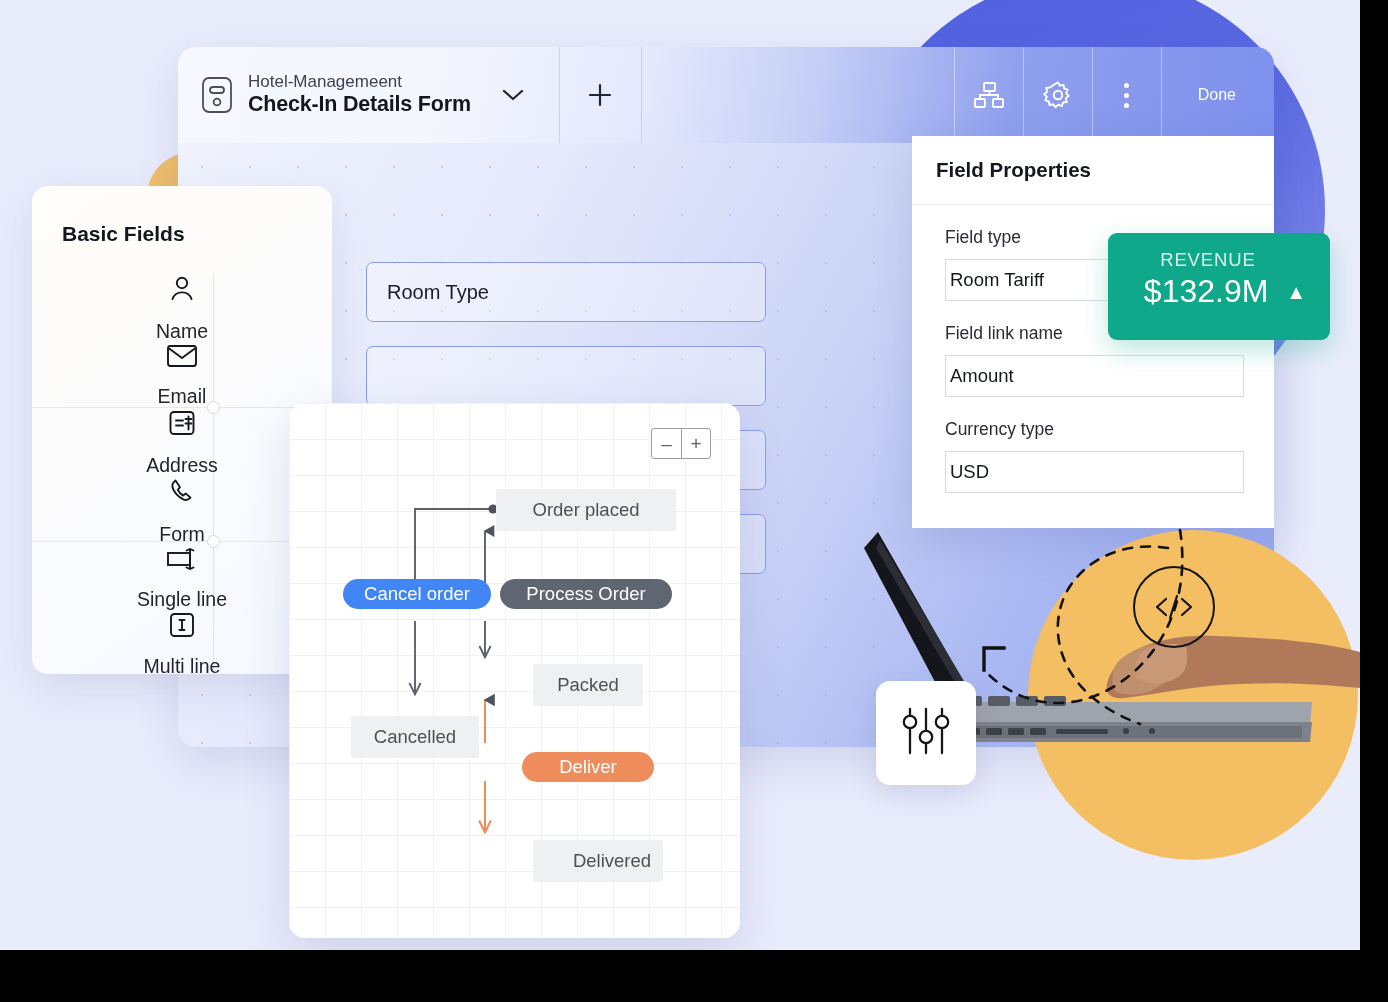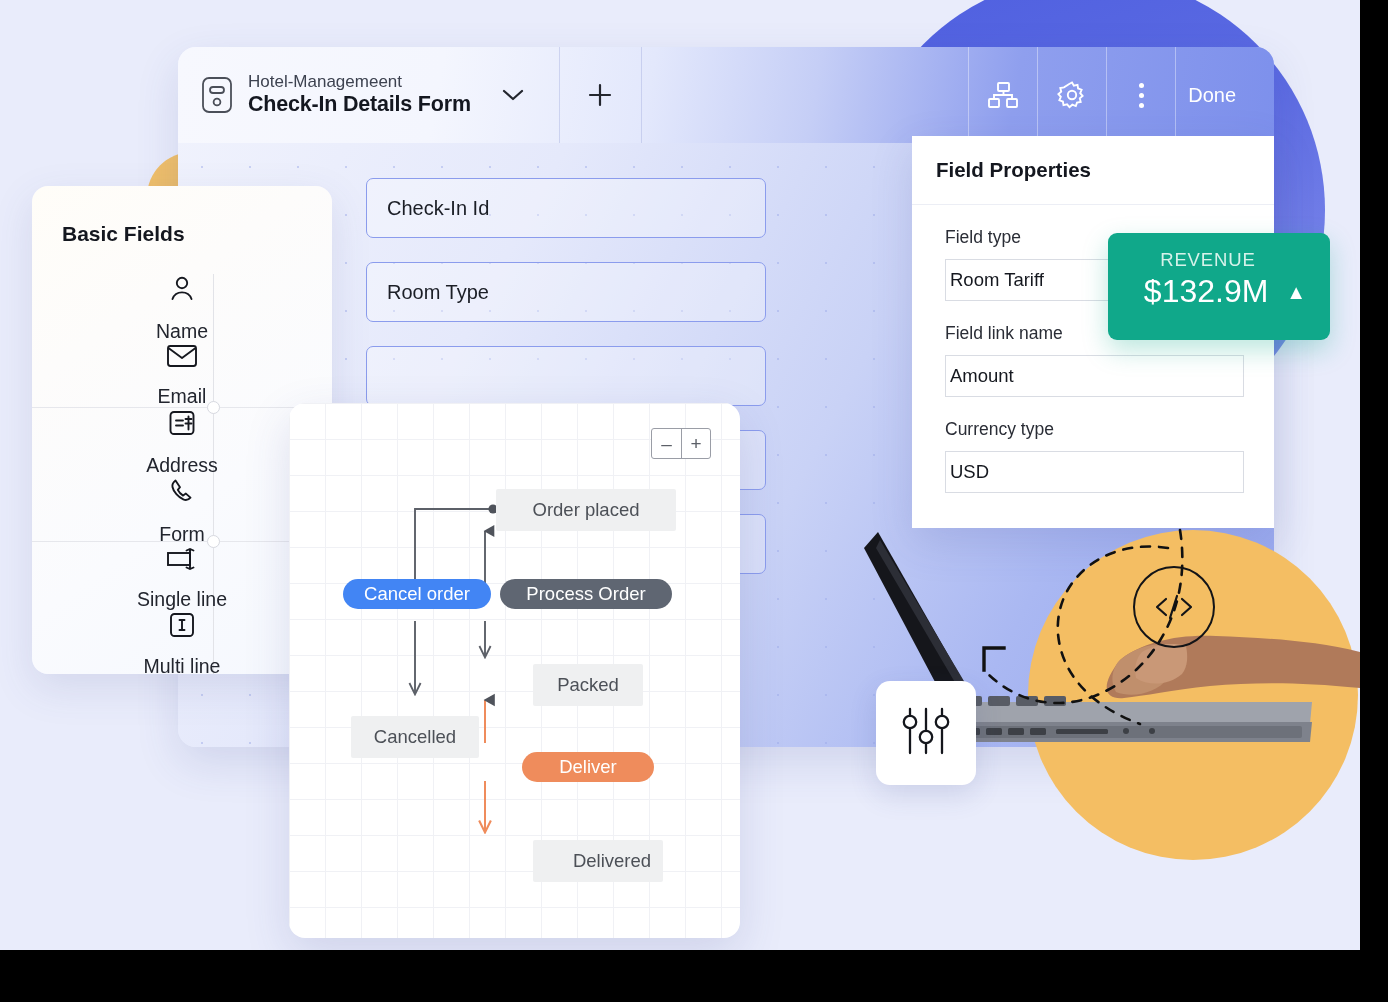--- a/index.html
+++ b/index.html
@@ -73,22 +73,22 @@
     width: 82px; display: flex; align-items: center; justify-content: center;
     height: 100%; border-right: 1px solid rgba(150,160,215,.35); cursor: pointer;
   }
   .tb-spacer { flex: 1; }
   .tb-btn {
     width: 69px; display: flex; align-items: center; justify-content: center;
     height: 100%; border-left: 1px solid rgba(255,255,255,.38); cursor: pointer;
   }
   .tb-done {
     display: flex; align-items: center; justify-content: center;
-    padding: 0 38px 0 12px; height: 100%;
-    font-size: 20px; color: #fff; cursor: pointer;
+    padding: 0 38px 0 36px; height: 100%;
+    font-size: 16px; color: #fff; cursor: pointer;
     border-left: 1px solid rgba(255,255,255,.38);
   }
   .dots-v { display: flex; flex-direction: column; gap: 5px; align-items: center; }
   .dots-v i { width: 5px; height: 5px; border-radius: 50%; background: #fff; display: block; }
 
   
   .form-canvas {
     position: absolute; left: 188px; top: 131px; width: 500px; height: 510px;
     border-radius: 16px;
   }
@@ -270,21 +270,20 @@
         <span class="dots-v">
             <i></i>
             <i></i>
             <i></i>
           </span>
       </div>
       <div class="tb-done">Done</div>
     </div>
 
     <div class="form-canvas">
-      <div class="form-field" style="top:0px;">Check-In Id</div>
       <div class="form-field" style="top:84px;">Room Type</div>
       <div class="form-field ff-empty" style="top:168px;"></div>
       <div class="form-field ff-empty" style="top:252px;"></div>
       <div class="form-field ff-empty" style="top:336px;"></div>
     </div>
   </div>
 
   <div class="basic-panel">
     <div class="bp-title">Basic Fields</div>
     <div class="bp-vline"></div>

